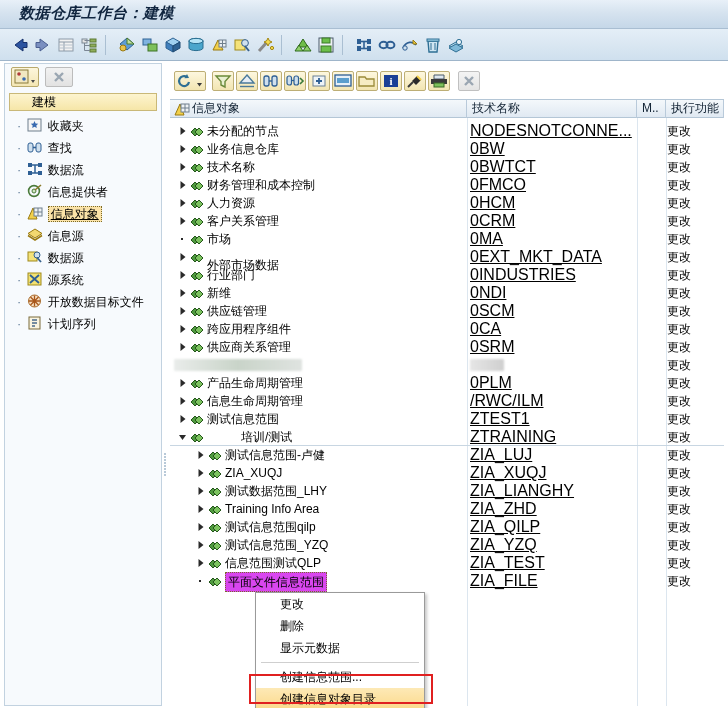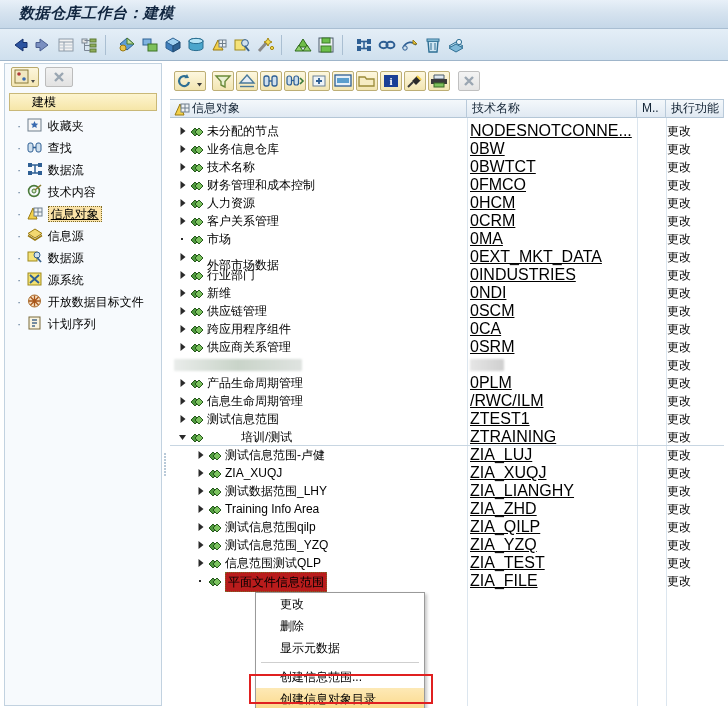--- a/index.html
+++ b/index.html
@@ -108,21 +108,21 @@
   .th.first{padding-left:22px;}
 
   
   .treebody{position:absolute;left:0;top:55px;width:554px;height:588px;overflow:hidden;}
   .row{position:absolute;left:0;width:554px;height:18px;line-height:18px;font-size:12px;white-space:nowrap;}
   .row .arrow{position:absolute;width:9px;height:18px;}
   .row .nodeico{position:absolute;width:14px;height:12px;top:3px;}
   .row .lbl{position:absolute;white-space:nowrap;font-size:12px;}
   .row .tech{position:absolute;left:300px;font-size:16px;font-family:"Liberation Sans",sans-serif;text-decoration:underline;}
   .row .act{position:absolute;left:497px;font-size:12px;}
-  .row.sel .lbl{background:#b91c1c;border:1px dotted #7a6a2a;padding:0 2px;}
+  .row.sel .lbl{background:#d946ef;border:1px dotted #7a6a2a;padding:0 2px;}
   .sep-line{position:absolute;left:0;width:554px;height:1px;background:#c8d6e2;}
   .blurrow{position:absolute;height:12px;border-radius:1px;}
 
   .colsep{position:absolute;top:0;width:1px;height:588px;background:#dce6ef;}
 
   
   .ctxmenu{
     position:absolute;left:255px;top:592px;width:170px;
     background:#fff;border:1px solid #9a9a9a;
     box-shadow:2px 2px 3px rgba(0,0,0,.22);
@@ -365,21 +365,21 @@
 
       <div class="lp-item">
         <span class="lp-bullet">·</span>
         <span class="lp-ico">
           <svg width="18" height="16" viewBox="0 0 18 16">
               <circle cx="8" cy="8" r="5.4" fill="none" stroke="#4a7a3a" stroke-width="1.6"></circle>
               <circle cx="8" cy="8" r="2" fill="#cfe8c0" stroke="#4a7a3a"></circle>
               <path d="M9 7 L15 2" stroke="#8a7a2a" stroke-width="1.6"></path>
             </svg>
         </span>
-        <span class="lp-label">技术内容</span>
+        <span class="lp-label">信息提供者</span>
       </div>
 
       <div class="lp-item sel">
         <span class="lp-bullet">·</span>
         <span class="lp-ico">
           <svg width="18" height="16" viewBox="0 0 18 16">
               <path d="M2 14 L7 3 L11 14 Z" fill="#f2d04a" stroke="#9a7a10"></path>
               <rect x="8" y="3" width="8" height="8" fill="#eef2f5" stroke="#6f7f8d"></rect>
               <line x1="8" y1="7" x2="16" y2="7" stroke="#6f7f8d"></line>
               <line x1="12" y1="3" x2="12" y2="11" stroke="#6f7f8d"></line>

